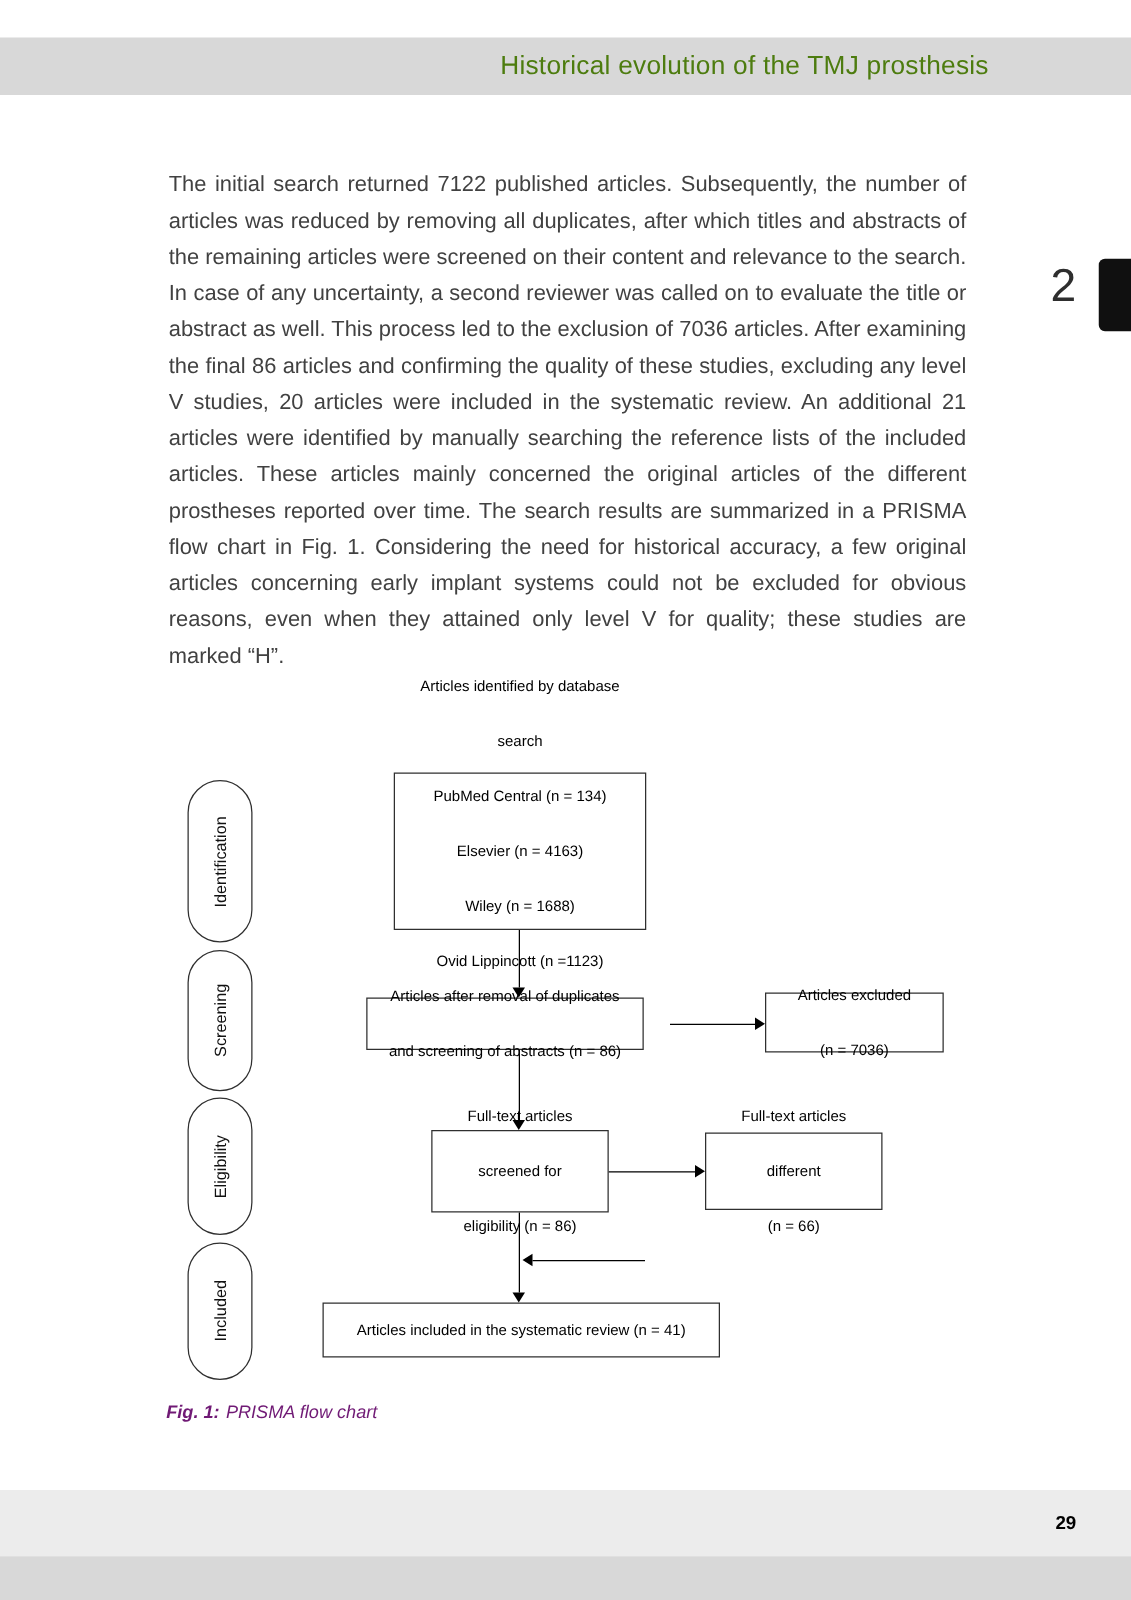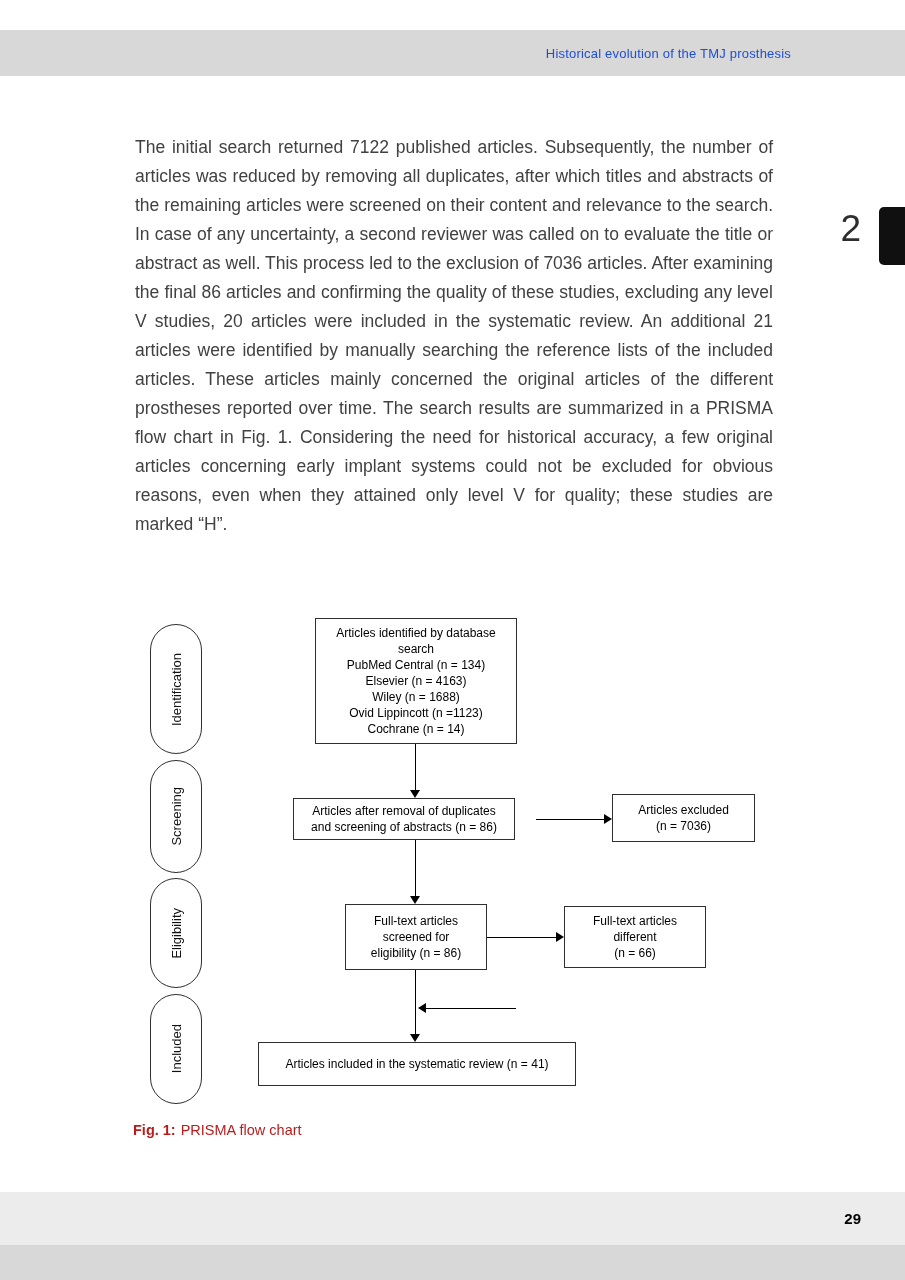--- a/index.html
+++ b/index.html
@@ -8,21 +8,21 @@
     position:relative; width:905px; height:1280px; background:#ffffff;
     font-family:"Liberation Sans", sans-serif; overflow:hidden;
   }
 
   
   .header-band {
     position:absolute; top:30px; left:0; width:905px; height:46px;
     background:#d8d8d8; display:flex; align-items:center; justify-content:flex-end;
     padding-right:114px;
   }
-  .header-title { font-size:13px; color:#1d4ed8; letter-spacing:0.2px; }
+  .header-title { font-size:21px; color:#4d7c0f; letter-spacing:0.2px; }
 
   
   .chapter-tab {
     position:absolute; top:207px; right:0; width:26px; height:58px;
     background:#101010; border-radius:5px 0 0 5px;
   }
   .chapter-num {
     position:absolute; top:208px; right:44px; font-size:37px; color:#2e2e2e;
     font-weight:400;
   }
@@ -43,21 +43,21 @@
     border:1px solid #2f2f2f; border-radius:26px;
     display:flex; align-items:center; justify-content:center;
   }
   .stage span {
     writing-mode:vertical-rl; transform:rotate(180deg);
     font-size:13px; color:#111; white-space:nowrap;
   }
   .fc-box {
     position:absolute; background:#fff; border:1px solid #2f2f2f;
     display:flex; flex-direction:column; justify-content:center;
-    text-align:center; line-height:16px; padding:6px 4px;
+    text-align:center; line-height:16px; padding:6px 4px;gap:28px;
   }
   .arrow-line-v { position:absolute; width:1px; background:#000; }
   .arrow-line-h { position:absolute; height:1px; background:#000; }
   .arrow-head-down {
     position:absolute; width:0; height:0;
     border-left:5px solid transparent; border-right:5px solid transparent;
     border-top:8px solid #000;
   }
   .arrow-head-right {
     position:absolute; width:0; height:0;
@@ -66,21 +66,21 @@
   }
   .arrow-head-left {
     position:absolute; width:0; height:0;
     border-top:5px solid transparent; border-bottom:5px solid transparent;
     border-right:8px solid #000;
   }
 
   
   .fig-caption {
     position:absolute; top:1122px; left:133px;
-    font-size:14.5px; color:#b91c1c;
+    font-size:14.5px; color:#701a75;font-style:italic;
   }
   .fig-caption .cap-label { font-weight:bold; }
   .fig-caption .cap-text { margin-left:5px; }
 
   
   .footer-light {
     position:absolute; top:1192px; left:0; width:905px; height:53px;
     background:#ececec; display:flex; align-items:center; justify-content:flex-end;
     padding-right:44px;
   }

